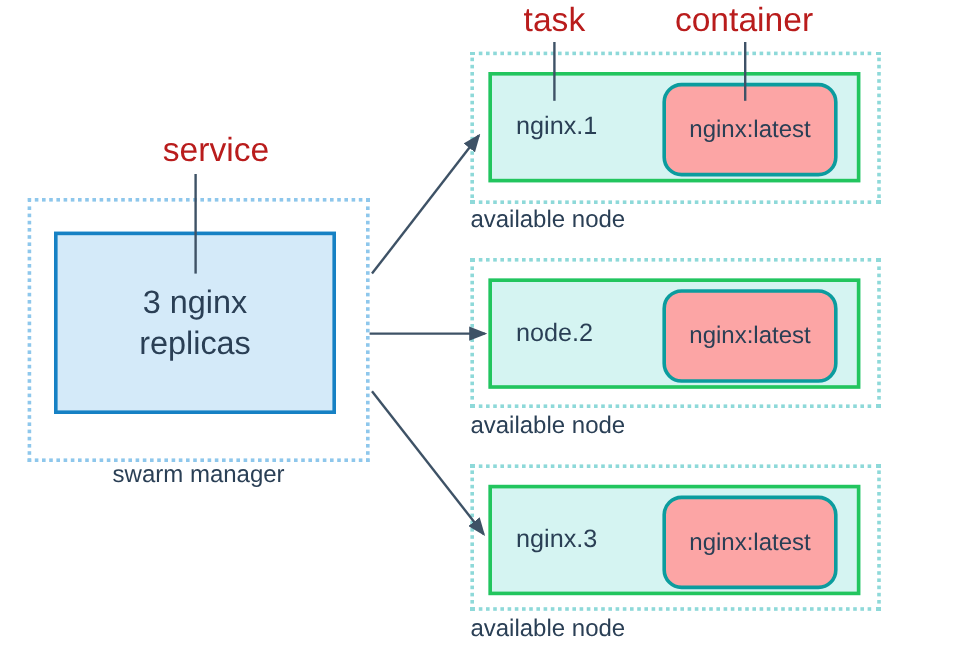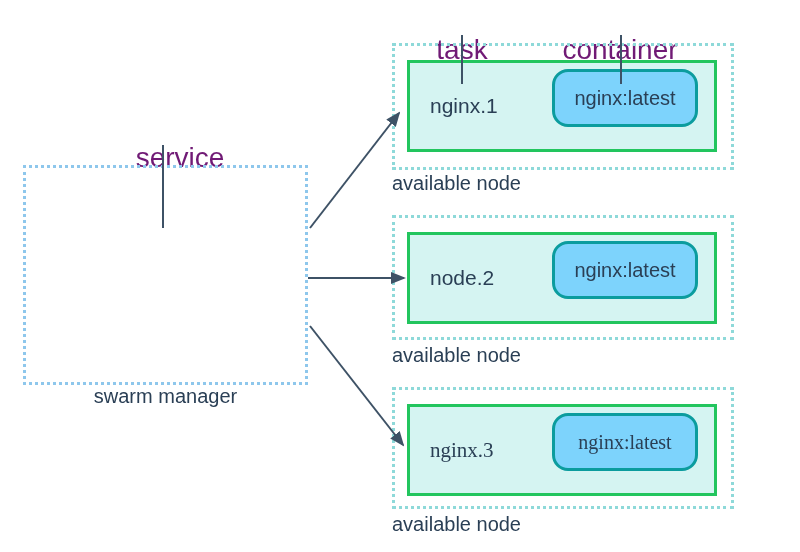--- a/index.html
+++ b/index.html
@@ -10,22 +10,21 @@
     background: #ffffff;
     font-family: "Liberation Sans", sans-serif;
     color: #2a3f55;
     overflow: hidden;
   }
   .big-label {
     position: absolute;
     font-size: 28px;
     line-height: 30px;
     text-align: center;
-    color: #701a75;
-    margin-top: 33px;
+    color: #b91c1c;
   }
   #label-task      { left: 402px; top: 2px;  width: 120px; }
   #label-container { left: 540px; top: 2px;  width: 160px; }
   #label-service   { left: 100px; top: 110px; width: 160px; }
 
   
   .swarm-dotted {
     position: absolute;
     left: 23px; top: 165px;
     width: 285px; height: 220px;
@@ -58,42 +57,42 @@
   
   .node-dotted {
     position: absolute;
     left: 392px;
     width: 342px;
     border: 3px dotted #8ed9d9;
     box-sizing: border-box;
   }
   #node-1 { top: 43px;  height: 127px; }
   #node-2 { top: 215px; height: 125px; }
-  #node-3 { top: 387px; height: 122px; font-family: Liberation Serif, serif; }
+  #node-3 { top: 387px; height: 122px; }
   .task-box {
     position: absolute;
     left: 12px; top: 14px;
     width: 310px; height: 92px;
     border: 3px solid #22c55e;
     background: #d5f4f2;
     box-sizing: border-box;
   }
   .task-name {
     position: absolute;
     left: 20px; top: 50%;
     transform: translateY(-50%);
     font-size: 21px;
   }
   .container-box {
     position: absolute;
     left: 142px; top: 6px;
-    width: 146px; height: 58px;
+    width: 146px; height: 78px;
     border: 3px solid #0b9c9e;
     border-radius: 16px;
-    background: #7dd3fc;
+    background: #fca5a5;
     box-sizing: border-box;
     display: flex;
     align-items: center;
     justify-content: center;
     font-size: 20px;
   }
   .node-caption {
     position: absolute;
     left: 392px;
     width: 342px;
@@ -114,20 +113,24 @@
 </head>
 <body>
 
 <div class="canvas">
 
   <div class="big-label" id="label-task">task</div>
   <div class="big-label" id="label-service">service</div>
   <div class="big-label" id="label-container">container</div>
 
   <div class="swarm-dotted"></div>
+  <div class="service-box">
+    <span>3 nginx</span>
+    <span>replicas</span>
+  </div>
   <div class="swarm-caption">swarm manager</div>
 
   <div class="node-dotted" id="node-1">
     <div class="task-box">
       <span class="task-name">nginx.1</span>
       <div class="container-box">
         <span>nginx:latest</span>
       </div>
     </div>
   </div>

